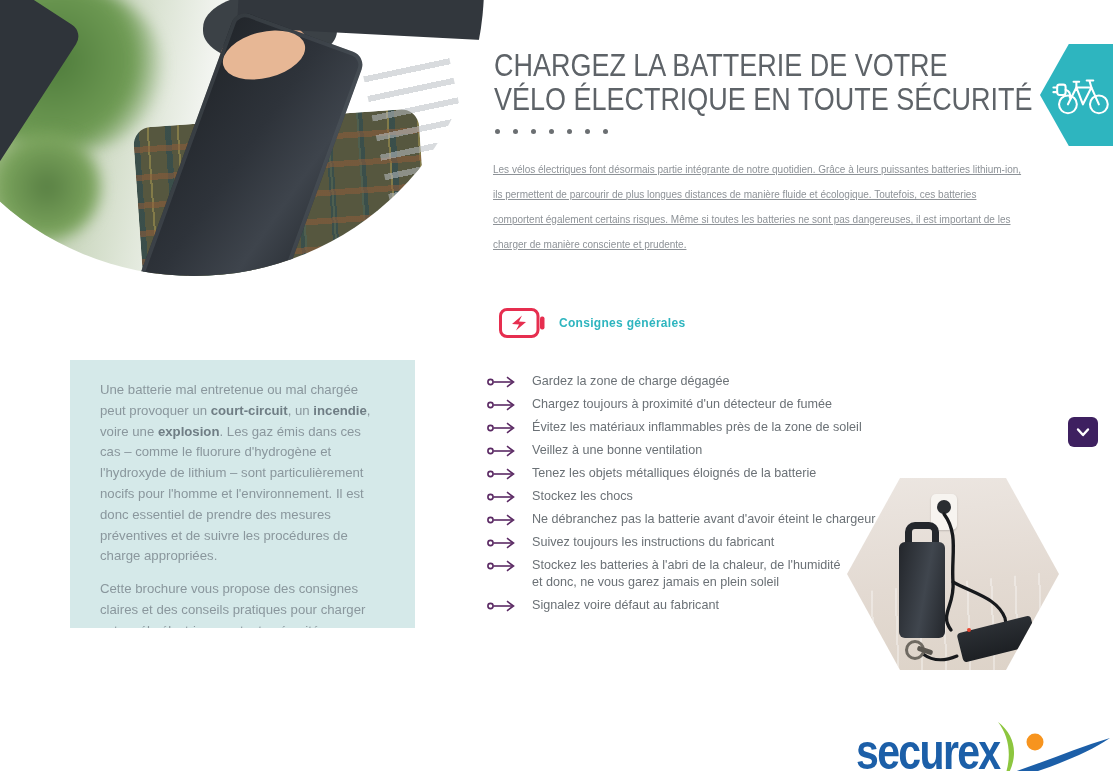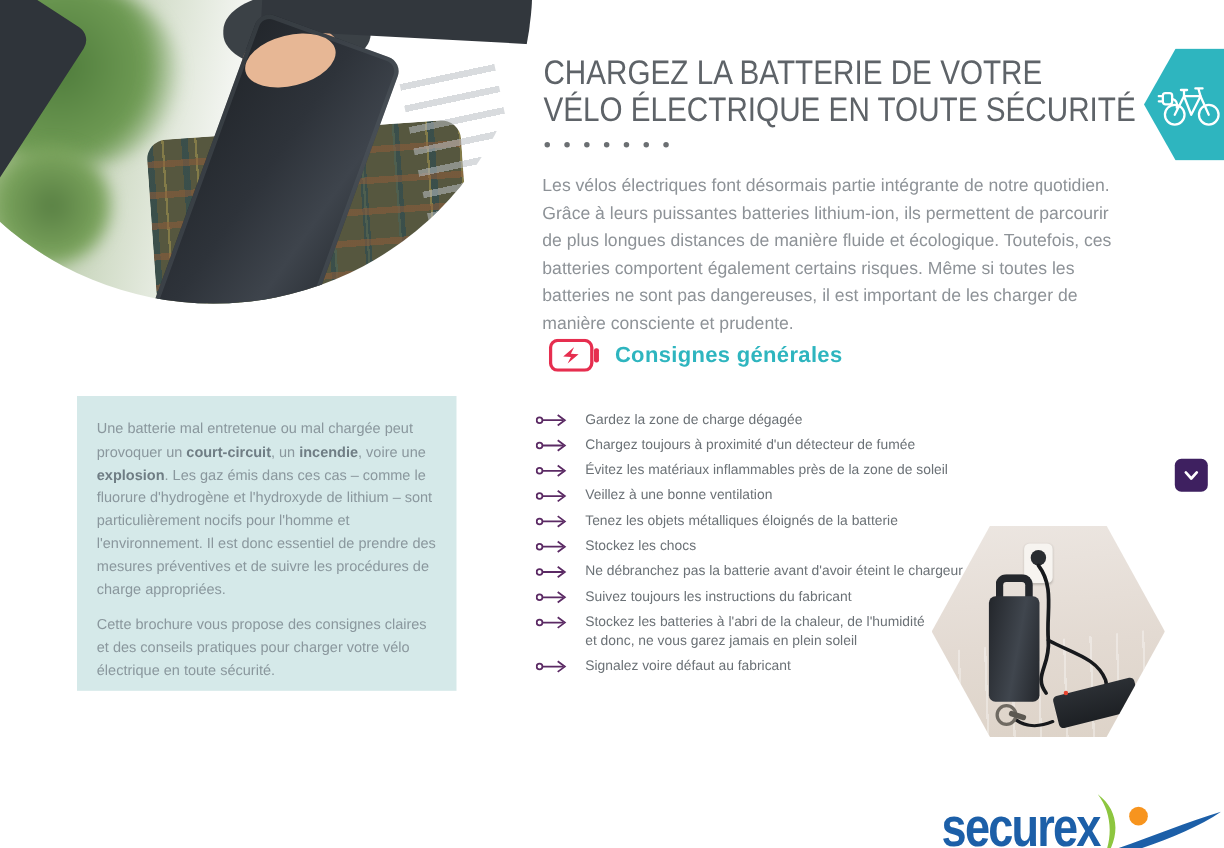--- a/index.html
+++ b/index.html
@@ -36,34 +36,34 @@
       background:linear-gradient(105deg,#22262b 0%,#2e333a 42%,#3e444c 72%,#292e34 100%);
       box-shadow:inset 0 0 0 4px rgba(90,96,104,.35);}
   .handtop{left:318px;top:336px;width:84px;height:46px;transform:rotate(-14deg);border-radius:50%;background:#e7b795;}
   .handlow{left:449px;top:532px;width:72px;height:46px;transform:rotate(10deg);border-radius:50%;background:#e7b795;}
 
   
   .title{position:absolute;left:494px;top:49px;font-size:31px;line-height:34px;font-weight:400;
          color:var(--title_gray,#5e6368);transform:scaleX(.87);transform-origin:left top;white-space:nowrap;}
   .dots{position:absolute;left:495px;top:129px;display:flex;gap:13px;}
   .dot{width:5px;height:5px;border-radius:50%;background:#6b6f72;}
-  .intro{position:absolute;left:493px;top:157px;width:536px;font-size:16px;line-height:25px;
-         color:var(--body_gray,#8d9297);}
+  .intro{position:absolute;left:493px;top:157px;width:536px;font-size:10px;line-height:25px;
+         color:var(--body_gray,#8d9297);text-decoration:underline;}
 
   .section-head{position:absolute;left:499px;top:308px;display:flex;align-items:center;gap:14px;}
-  .section-title{font-size:20px;font-weight:bold;color:var(--teal,#2eb5bf);letter-spacing:.3px;}
+  .section-title{font-size:12px;font-weight:bold;color:var(--teal,#2eb5bf);letter-spacing:.3px;}
 
   .glist{position:absolute;left:487px;top:373px;width:560px;}
   .g-row{display:flex;align-items:flex-start;gap:15px;margin-bottom:6px;}
   .g-bullet{flex:0 0 30px;margin-top:2.5px;}
   .g-text{font-size:12.6px;line-height:17px;color:var(--list_gray,#6b7176);white-space:pre-line;}
 
   
   .info-box{position:absolute;left:70px;top:360px;width:345px;height:268px;box-sizing:border-box;
-            background:var(--teal_light,#d5e9e9);padding:20px 18px;overflow:hidden;}
+            background:var(--teal_light,#d5e9e9);padding:20px 30px;overflow:hidden;}
   .info-box p{margin:0 0 12px 0;font-size:13.2px;line-height:20.8px;color:var(--box_text,#8a979d);}
   .info-box strong{font-weight:bold;color:var(--box_text_bold,#6f7d84);}
 
   
   .scroll-btn{position:absolute;left:1068px;top:417px;width:30px;height:30px;border:none;cursor:pointer;
               background:var(--purple_dark,#3e2060);border-radius:6px;display:flex;align-items:center;justify-content:center;padding:0;}
 
   
   .hex-photo{position:absolute;left:847px;top:478px;width:212px;height:192px;
              clip-path:polygon(0% 50%,25% 0%,75% 0%,100% 50%,75% 100%,25% 100%);

